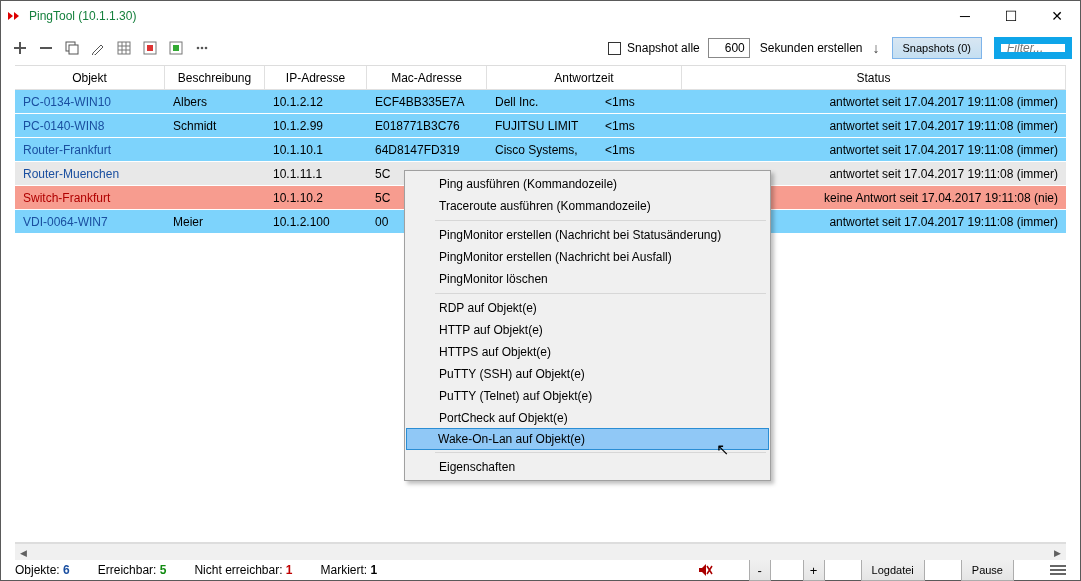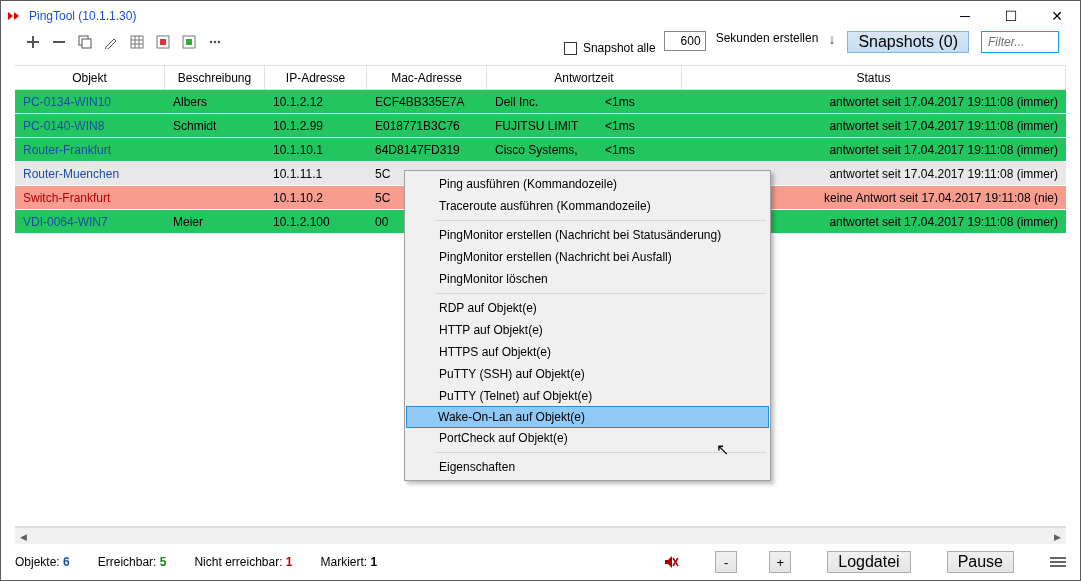--- a/index.html
+++ b/index.html
@@ -1,61 +1,61 @@
 <!DOCTYPE html>
 <html><head>
 <meta charset="utf-8">
 <style>
 * { box-sizing: border-box; margin: 0; padding: 0; font-family: "Segoe UI", Tahoma, sans-serif; font-size: 12px; }
 body { background: #fff; overflow: hidden; }
 .window { width: 1081px; height: 581px; border: 1px solid #5a5a5a; display: flex; flex-direction: column; background: #fff; }
 .titlebar { height: 30px; display: flex; align-items: center; background: #fff; }
 .titlebar-icon { width: 16px; height: 16px; margin: 0 6px; }
-.titlebar-text { flex: 1; font-size: 12px; color: #1d4ed8; }
+.titlebar-text { flex: 1; font-size: 12px; color: #15803d; }
 .win-btns { display: flex; }
 .win-btn { width: 46px; height: 30px; display: flex; align-items: center; justify-content: center; font-size: 14px; font-family: "Segoe UI Symbol", sans-serif; color: #000; }
 
-.toolbar { height: 34px; display: flex; padding: 0 21px; gap: 4px; }
+.toolbar { height: 34px; display: flex; align-items: center; padding: 0 8px; gap: 4px; }
 .tool-btn { width: 22px; height: 22px; display: flex; align-items: center; justify-content: center; color: #666; }
 .tool-spacer { flex: 1; }
 .checkbox-wrap { display: flex; align-items: center; gap: 6px; margin-right: 4px; }
 .checkbox { width: 13px; height: 13px; border: 1px solid #333; background: #fff; }
 .num-input { width: 42px; height: 20px; border: 1px solid #888; text-align: right; padding: 0 4px; font-size: 12px; }
 .snapshot-label { font-size: 12px; margin-left: 6px; margin-right: 6px; }
 .arrow-down { font-size: 14px; color: #444; }
-.btn { height: 22px; border: 1px solid #adadad; background: linear-gradient(#f0f0f0,#e5e5e5); padding: 0 10px; font-size: 16px; display: flex; align-items: center; margin-left: 8px; }
+.btn { height: 22px; border: 1px solid #adadad; background: linear-gradient(#f0f0f0,#e5e5e5); padding: 0 10px; font-size: 11px; display: flex; align-items: center; margin-left: 8px; }
 .btn.active { background: linear-gradient(#d8e6f2,#c4dff2); border-color: #7eb4ea; }
-.filter-input { width: 78px; height: 22px; border: 1px solid #0ea5e9; padding: 0 6px; color: #a21caf; font-style: italic; margin-left: 8px; }
+.filter-input { width: 78px; height: 22px; border: 7px solid #0ea5e9; padding: 0 6px; color: #a21caf; font-style: italic; margin-left: 8px; }
 
 .table-wrap { flex: 1; border-top: 1px solid #ddd; border-bottom: 1px solid #ddd; display: flex; flex-direction: column; margin: 0 14px; position: relative; justify-content: flex-end; }
 .thead-row { display: flex; height: 24px; background: #fff; }
 .th { border-right: 1px solid #e0e0e0; border-bottom: 1px solid #e0e0e0; display: flex; align-items: center; padding: 0 8px; font-size: 12px; color: #000; }
 .th.center { justify-content: center; }
 .tbody { flex: 1; overflow: hidden; }
 .tr { display: flex; height: 24px; align-items: center; border-bottom: 1px solid #fff; }
 .td { padding: 0 8px; font-size: 12px; color: #000; white-space: nowrap; overflow: hidden; }
 .col-obj { width: 150px; }
 .col-desc { width: 100px; }
 .col-ip { width: 102px; }
 .col-mac { width: 120px; }
 .col-mfr { width: 110px; }
 .col-rt { width: 195px; }
 .col-status { flex: 1; text-align: right; }
-.row-green { background: #22c55e; }
+.row-green { background: #7dd3fc; }
 .row-gray { background: #e8e8e8; }
 .row-red { background: #f79c8f; }
 .link-blue { color: #1a4fa0; }
 .link-red { color: #b00000; }
 
 .hscroll { height: 17px; background: #f0f0f0; border-top: 1px solid #ddd; position: relative; margin: 0 14px 0 14px; }
 .hscroll-left, .hscroll-right { width: 17px; height: 17px; position: absolute; top: 0; display: flex; align-items: center; justify-content: center; font-size: 9px; color: #606060; }
 .hscroll-left { left: 0; }
 .hscroll-right { right: 0; }
 
-.statusbar { height: 36px; display: flex; align-items: center; padding: 0 14px; gap: 28px; white-space: nowrap; }
+.statusbar { height: 20px; display: flex; align-items: center; padding: 0 14px; gap: 28px; white-space: nowrap; }
 .st-item { font-size: 12px; }
 .st-blue { color: #1a4fa0; font-weight: bold; }
 .st-green { color: #108a10; font-weight: bold; }
 .st-red { color: #c00000; font-weight: bold; }
 .st-spacer { flex: 1; }
 .sq-btn { width: 22px; height: 22px; border: 1px solid #adadad; background: linear-gradient(#f0f0f0,#e5e5e5); display: flex; align-items: center; justify-content: center; font-size: 13px; }
 .mute-icon { width: 16px; height: 16px; margin-right: 8px; }
 .hamburger { width: 16px; display: flex; flex-direction: column; gap: 2px; margin-left: 8px; }
 .hamburger span { height: 2px; background: #666; }
 
@@ -241,18 +241,18 @@
     <div class="cm-sep"></div>
     <div class="cm-item">PingMonitor erstellen (Nachricht bei Statusänderung)</div>
     <div class="cm-item">PingMonitor erstellen (Nachricht bei Ausfall)</div>
     <div class="cm-item">PingMonitor löschen</div>
     <div class="cm-sep"></div>
     <div class="cm-item">RDP auf Objekt(e)</div>
     <div class="cm-item">HTTP auf Objekt(e)</div>
     <div class="cm-item">HTTPS auf Objekt(e)</div>
     <div class="cm-item">PuTTY (SSH) auf Objekt(e)</div>
     <div class="cm-item">PuTTY (Telnet) auf Objekt(e)</div>
+    <div class="cm-item">PortCheck auf Objekt(e)</div>
     <div class="cm-item hl">Wake-On-Lan auf Objekt(e)</div>
-    <div class="cm-item">PortCheck auf Objekt(e)</div>
     <div class="cm-sep"></div>
     <div class="cm-item">Eigenschaften</div>
   </div>
 <div class="cursor">↖</div>
 
 </body></html>

